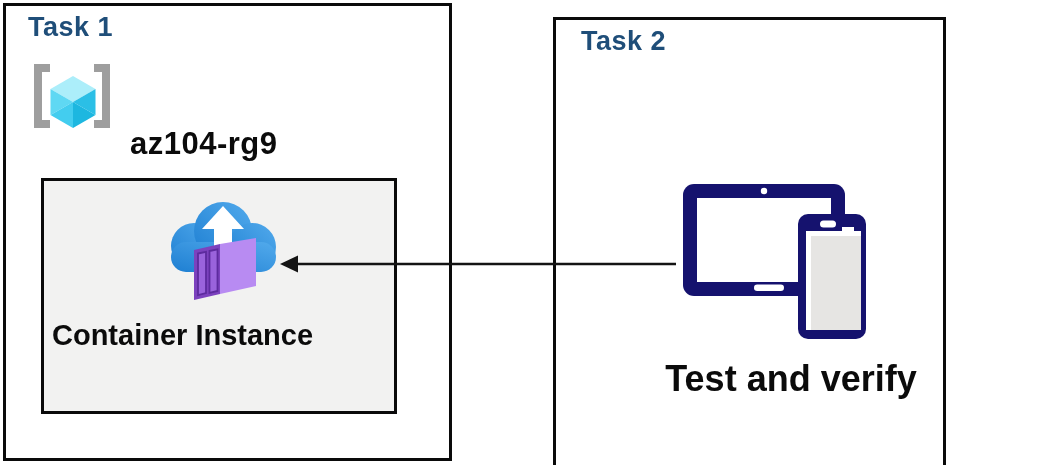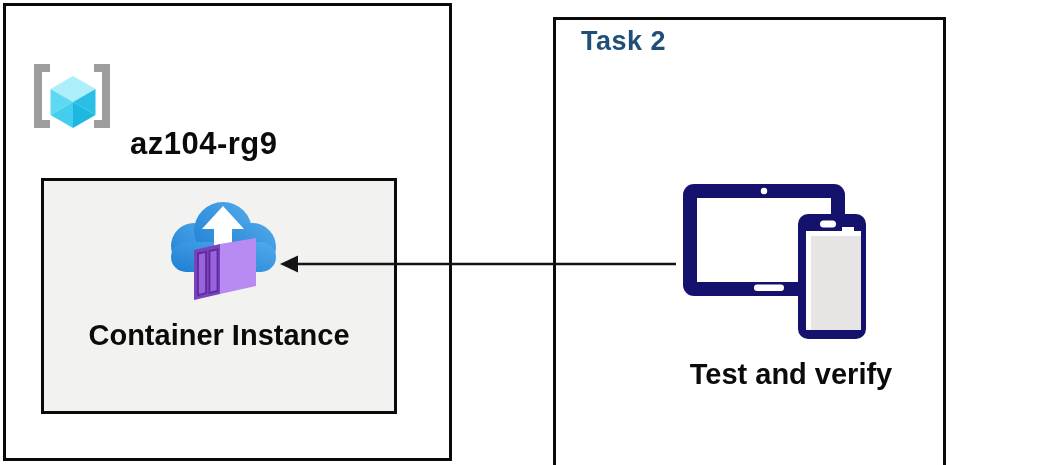--- a/index.html
+++ b/index.html
@@ -50,46 +50,48 @@
     box-sizing: border-box;
     background: var(--inner-box-bg, #f2f2f1);
     border: 3px solid var(--box-border, #0d0d0d);
   }
   .ci-icon { position: absolute; left: 120px; top: 13px; }
   .ci-label {
     position: absolute;
     left: 0;
     top: 138px;
     width: 350px;
-    text-align: center;
+    text-align: left;
     font-size: 29px;
     font-weight: bold;
     color: var(--text-black, #0b0b0b);
     white-space: nowrap;
+    padding-left: 8px;
   }
   .devices-icon { position: absolute; left: 124px; top: 157px; }
   .test-label {
     position: absolute;
     left: 85px;
     top: 338px;
     width: 300px;
     text-align: center;
-    font-size: 29px;
+    font-size: 36px;
     font-weight: bold;
     color: var(--text-black, #0b0b0b);
     white-space: nowrap;
   }
   .arrow-svg { position: absolute; left: 277px; top: 251px; }
 </style>
 </head>
 <body>
 
 <div class="canvas">
 
   <div class="box task1">
+    <div class="task-title">Task 1</div>
 
     <svg class="rg-icon" width="84" height="72" viewBox="0 0 84 72" xmlns="http://www.w3.org/2000/svg">
       <polygon points="20,2 4,2 4,66 20,66 20,58 12,58 12,10 20,10" style="fill:var(--bracket-gray,#9e9e9e)"></polygon>
       <polygon points="64,2 80,2 80,66 64,66 64,58 72,58 72,10 64,10" style="fill:var(--bracket-gray,#9e9e9e)"></polygon>
       <polygon points="43,14 65.5,27 43,40 20.5,27" style="fill:var(--cube-top,#aceefa)"></polygon>
       <polygon points="20.5,27 43,40 20.5,53" style="fill:var(--cube-left-upper,#5fd8f3)"></polygon>
       <polygon points="20.5,53 43,40 43,66" style="fill:var(--cube-left-lower,#43cdef)"></polygon>
       <polygon points="65.5,27 65.5,53 43,40" style="fill:var(--cube-right-upper,#2bbfe6)"></polygon>
       <polygon points="65.5,53 43,66 43,40" style="fill:var(--cube-right-lower,#1db7e0)"></polygon>
     </svg>

